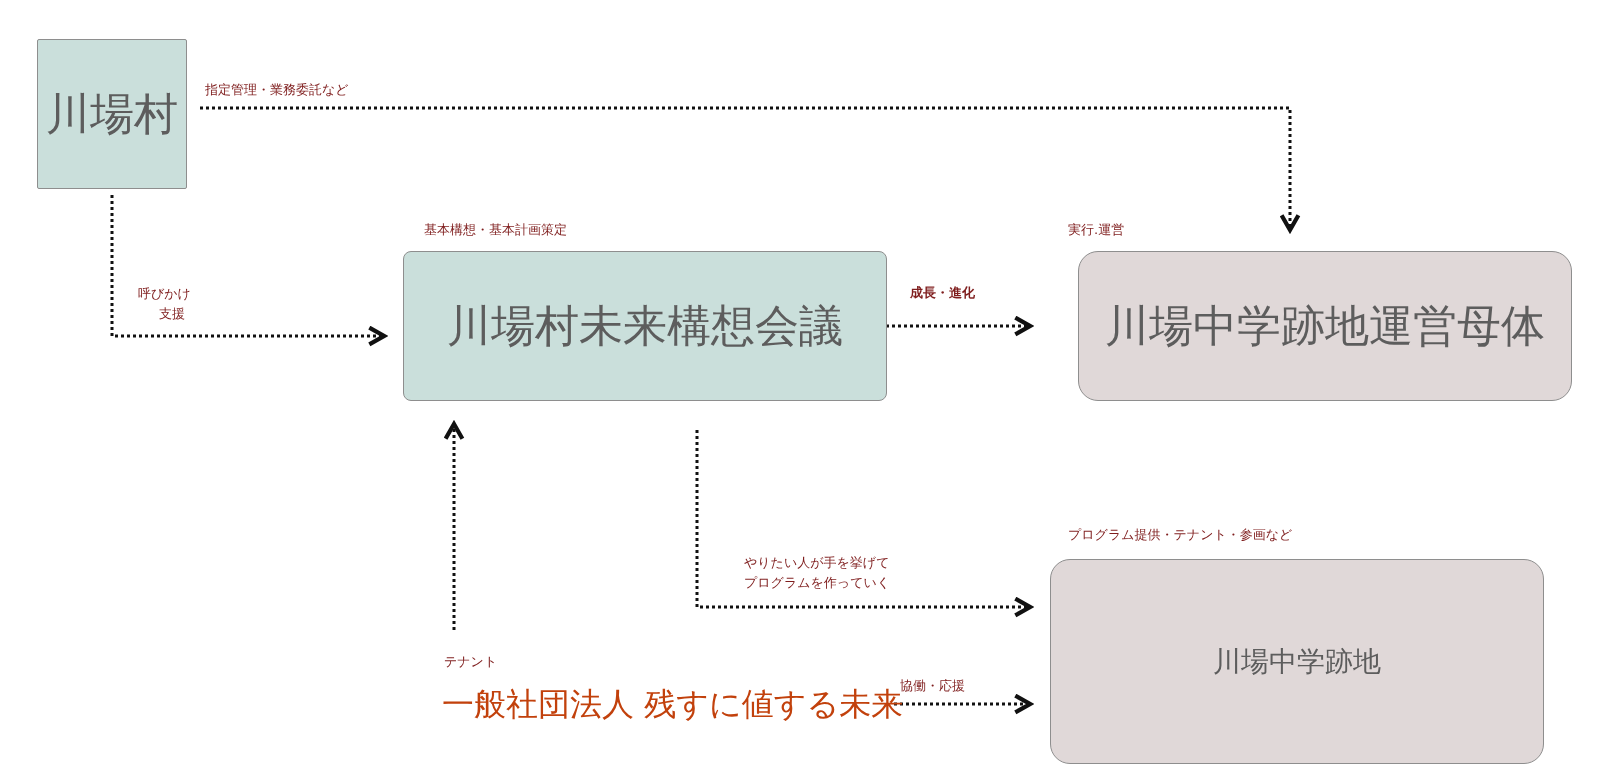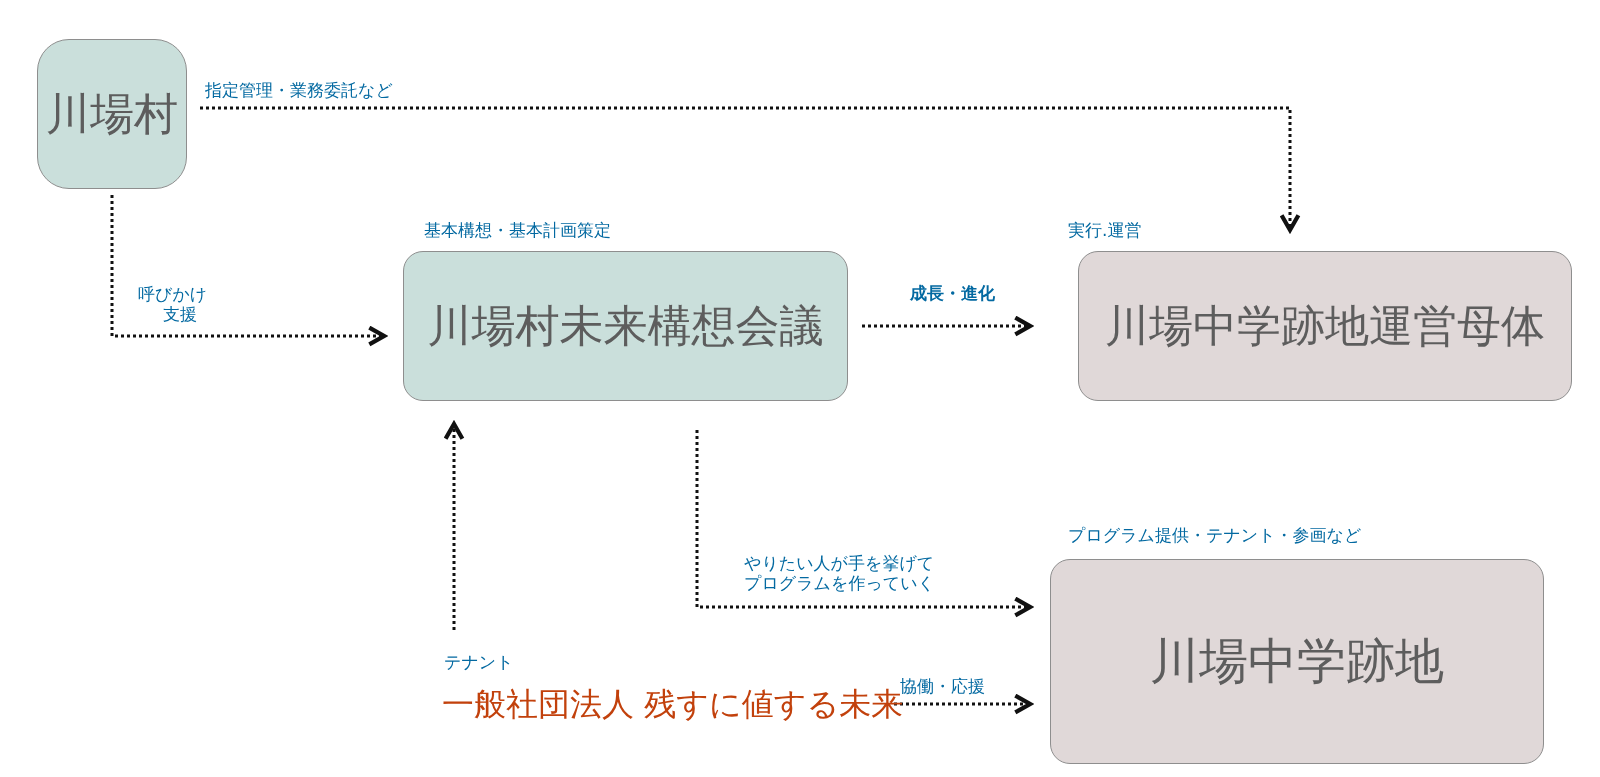--- a/index.html
+++ b/index.html
@@ -3,21 +3,21 @@
 <meta charset="utf-8">
 <style>
   html, body { margin:0; padding:0; background:#ffffff; }
   body { width:1600px; height:777px; position:relative; overflow:hidden;
          font-family:"DejaVu Sans", sans-serif; color:#5a5a5a; }
   .box { position:absolute; box-sizing:border-box; border:1px solid #8e8e8e;
          display:flex; align-items:center; justify-content:center; text-align:center;
          color:#5d5d5d; font-weight:300; }
   .green { background:#cadfdb; }
   .mauve { background:#e0d8d8; }
-  .lbl { position:absolute; font-size:17px; color:#0369a1; white-space:nowrap; line-height:20px; }
+  .lbl { position:absolute; font-size:13px; color:#7f1d1d; white-space:nowrap; line-height:20px; }
   .big { position:absolute; font-size:32px; color:#c2410c; white-space:nowrap; }
   svg#arrows { position:absolute; left:0; top:0; }
 </style>
 </head>
 <body>
 
 <svg id="arrows" width="1600" height="777">
   <defs>
     <marker id="ah" viewBox="0 0 10 10" refX="8" refY="5" markerWidth="7" markerHeight="7" orient="auto-start-reverse">
       <path d="M1,1 L8,5 L1,9" fill="none" stroke="#111" stroke-width="2"></path>
@@ -26,53 +26,53 @@
   <g fill="none" stroke="#111" stroke-width="3" stroke-dasharray="3,3">
     <path d="M200,108 L1290,108 L1290,230" marker-end="url(#ah)"></path>
     <path d="M112,195 L112,336 L384,336" marker-end="url(#ah)"></path>
     <path d="M862,326 L1030,326" marker-end="url(#ah)"></path>
     <path d="M697,430 L697,607 L1030,607" marker-end="url(#ah)"></path>
     <path d="M454,630 L454,424" marker-end="url(#ah)"></path>
     <path d="M894,704 L1030,704" marker-end="url(#ah)"></path>
   </g>
 </svg>
 
-<div class="box green" style="left:37px;top:39px;width:150px;height:150px;border-radius:32px;font-size:44px;">
+<div class="box green" style="left:37px;top:39px;width:150px;height:150px;border-radius:2px;font-size:44px;">
   <span>川場村</span>
 </div>
 
 <div class="lbl" style="left:205px;top:80px;">指定管理・業務委託など</div>
 
 <div class="lbl" style="left:138px;top:284px;text-align:center;">
   <div>呼びかけ</div>
   <div style="padding-left:15px;">支援</div>
 </div>
 
 <div class="lbl" style="left:424px;top:220px;">基本構想・基本計画策定</div>
 
-<div class="box green" style="left:403px;top:251px;width:445px;height:150px;border-radius:20px;font-size:44px;">
+<div class="box green" style="left:403px;top:251px;width:484px;height:150px;border-radius:8px;font-size:44px;">
   <span>川場村未来構想会議</span>
 </div>
 
 <div class="lbl" style="left:910px;top:283px;font-weight:bold;">成長・進化</div>
 
 <div class="lbl" style="left:1068px;top:220px;">実行.運営</div>
 
 <div class="box mauve" style="left:1050px;top:251px;width:494px;height:150px;border-radius:20px;font-size:44px;margin-left:28px;">
   <span>川場中学跡地運営母体</span>
 </div>
 
 <div class="lbl" style="left:744px;top:553px;">
   <div>やりたい人が手を挙げて</div>
   <div>プログラムを作っていく</div>
 </div>
 
 <div class="lbl" style="left:1068px;top:525px;">プログラム提供・テナント・参画など</div>
 
-<div class="box mauve" style="left:1050px;top:559px;width:494px;height:205px;border-radius:20px;font-size:49px;line-height:60px;flex-direction:column;">
+<div class="box mauve" style="left:1050px;top:559px;width:494px;height:205px;border-radius:20px;font-size:28px;line-height:60px;flex-direction:column;">
   <span>川場中学跡地</span>
 </div>
 
 <div class="lbl" style="left:444px;top:652px;">テナント</div>
 
 <div class="big" style="left:442px;top:683px;">一般社団法人 残すに値する未来</div>
 
 <div class="lbl" style="left:900px;top:676px;">協働・応援</div>
 
 </body></html>

